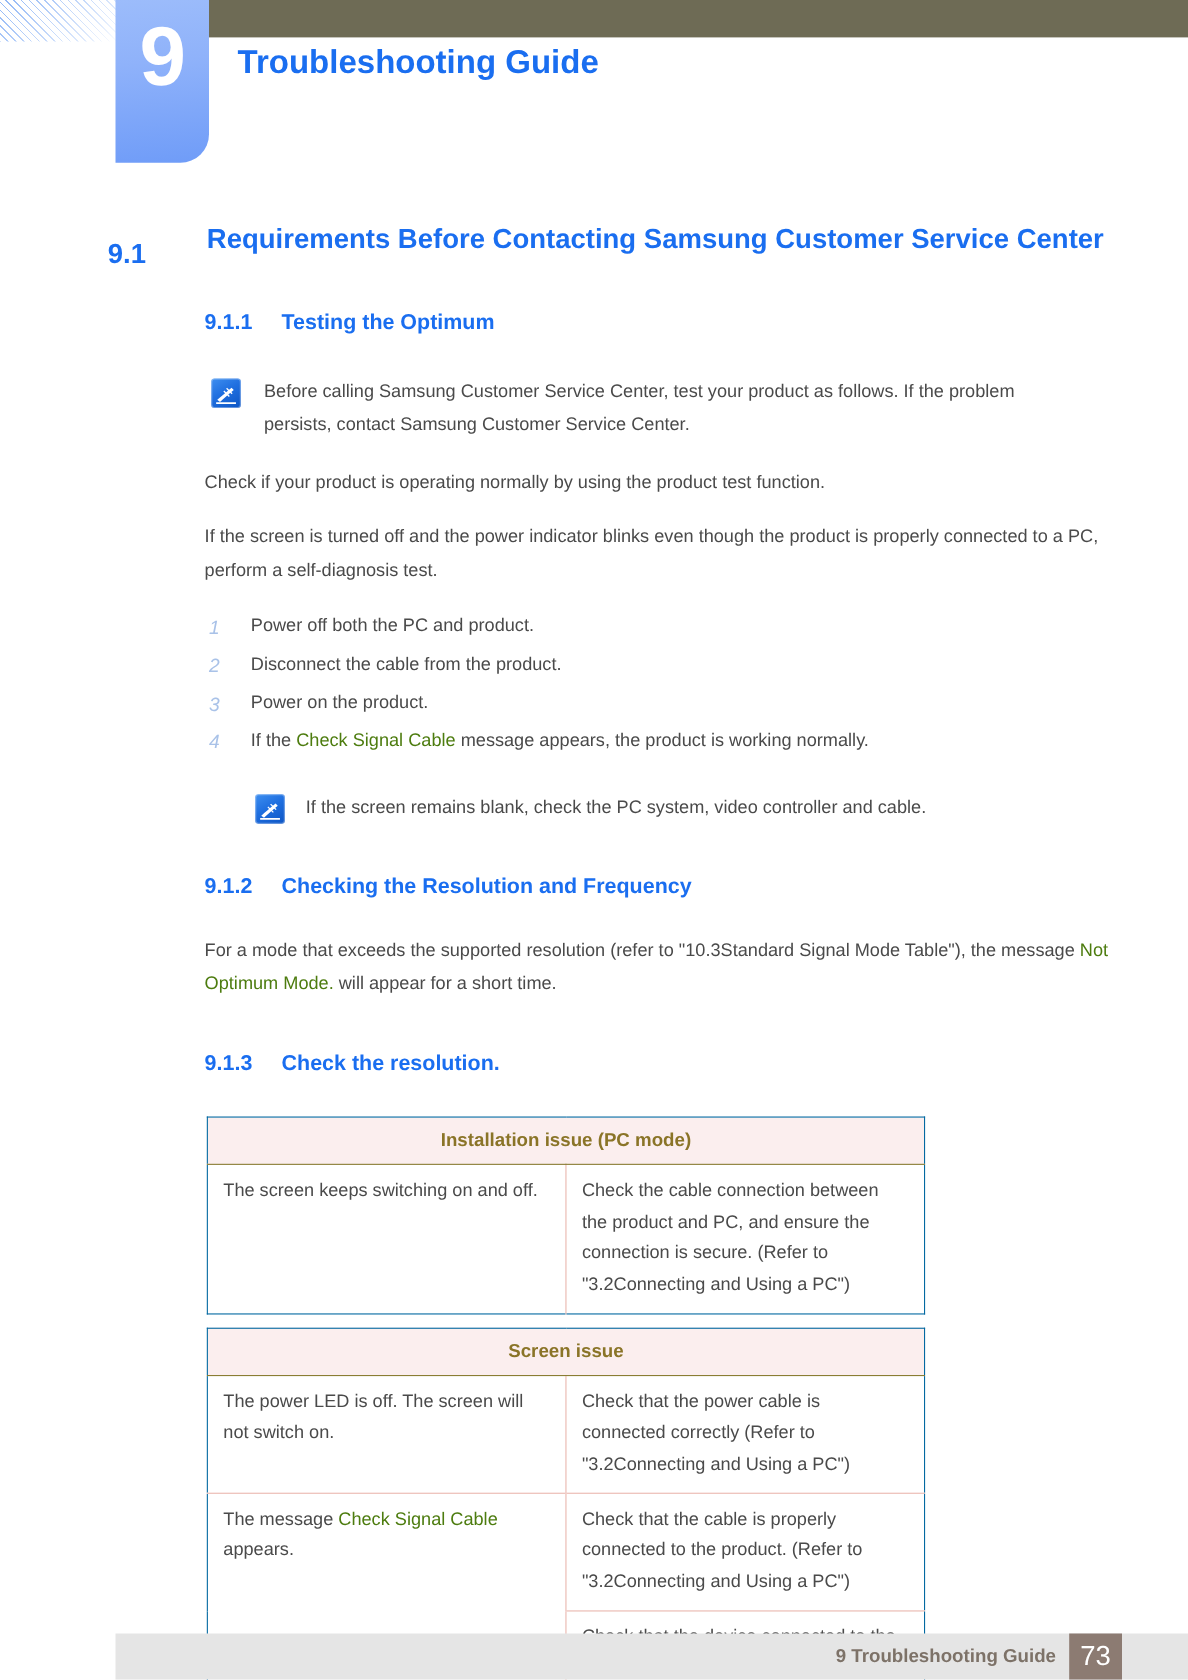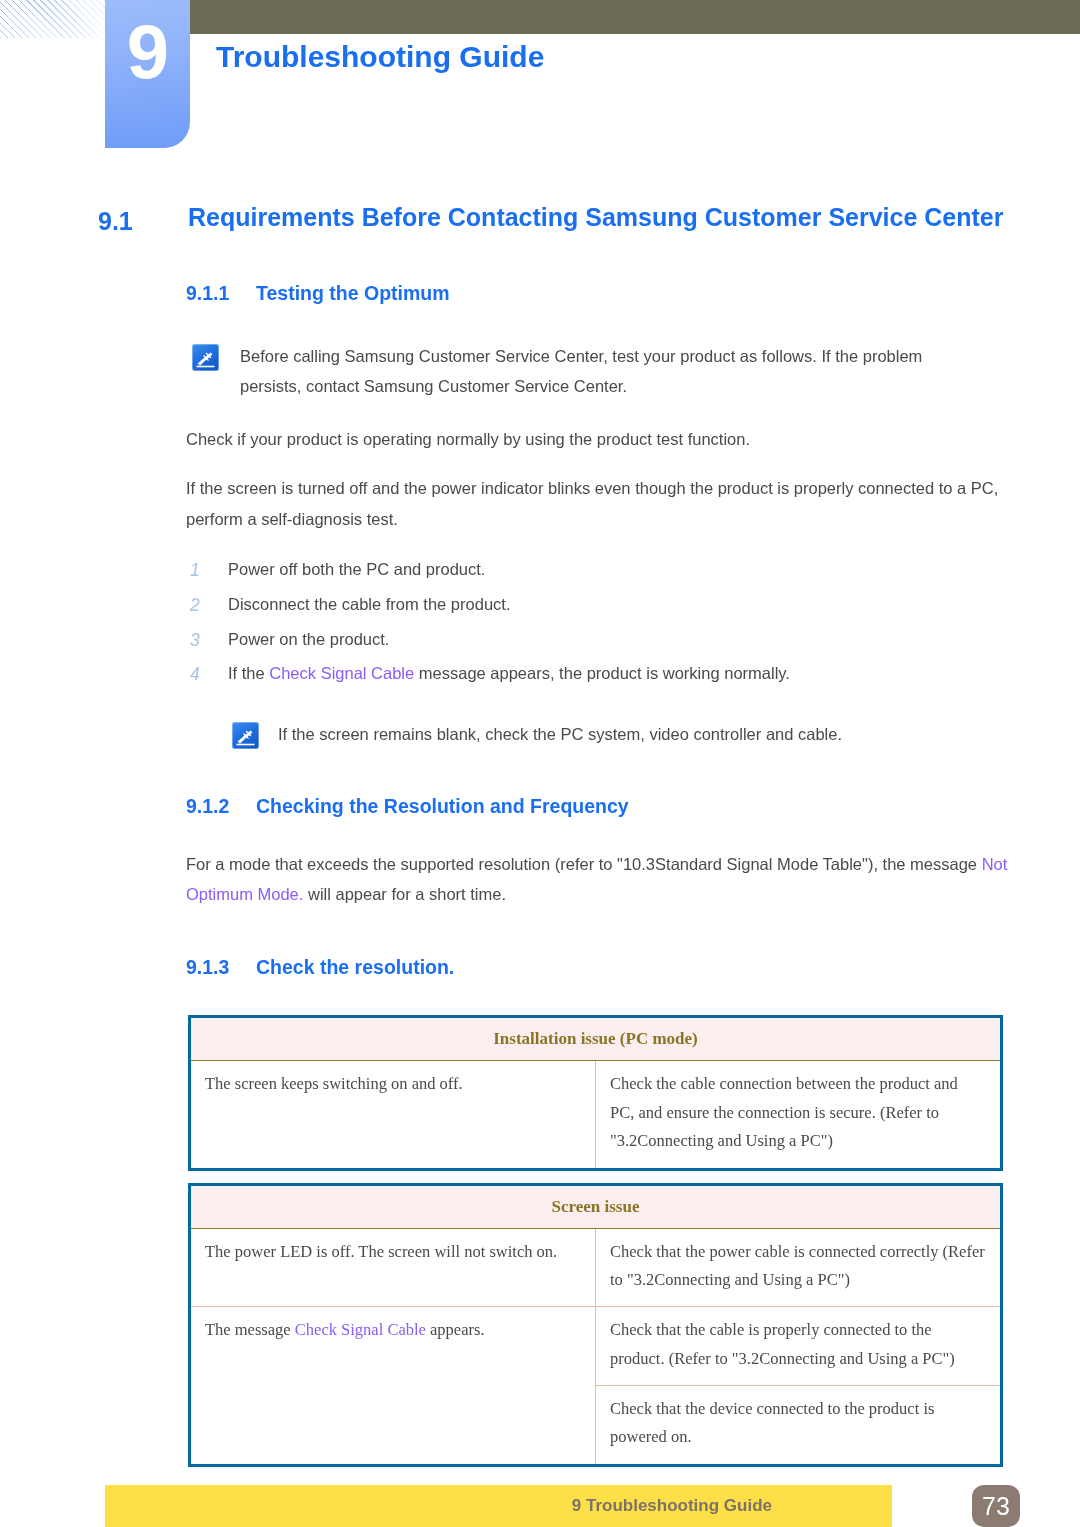--- a/index.html
+++ b/index.html
@@ -86,21 +86,21 @@
     padding: 0 40px 0 98px;
     font-size: 25px;
     font-weight: bold;
     color: #1a6ef0;
     line-height: 1.42;
     max-width: 940px;
   }
   .section-heading .sec-num {
     position: absolute;
     left: 98px;
-    top: 4px;
+    top: 14px;
   }
   .section-heading .sec-text {
     display: block;
     padding-left: 90px;
   }
 
   .subsection-heading {
     margin: 0;
     padding: 0 0 0 186px;
     font-size: 19.5px;
@@ -162,37 +162,36 @@
     position: absolute;
     left: 190px;
     top: 0;
     width: 20px;
     text-align: left;
     font-style: italic;
     font-size: 17.5px;
     color: #a9c2e8;
   }
 
-  .hl-orange { color: #8b5cf6; }
+  .hl-orange { color: #4d7c0f; }
 
   .spacer-12 { height: 12px; }
   .spacer-18 { height: 18px; }
   .spacer-22 { height: 22px; }
   .spacer-28 { height: 28px; }
   .spacer-34 { height: 34px; }
   .spacer-44 { height: 44px; }
 
   
   .issue-table {
     margin: 0 0 0 188px;
-    width: 815px;
+    width: 653px;
     border-collapse: collapse;
-    border: 3px solid #0369a1;
+    border: 1px solid #0369a1;
     table-layout: fixed;
-    font-family: Liberation Serif, serif;
   }
   .issue-table th {
     background: #fbeeee;
     color: #8a7427;
     font-size: 17px;
     font-weight: bold;
     text-align: center;
     padding: 11px 6px;
     border-bottom: 1px solid #8a7d33;
   }
@@ -211,41 +210,40 @@
   }
   .issue-table tr.first-body-row td {
     border-top: none;
   }
 
   
   #page-footer {
     position: absolute;
     left: 105px;
     top: 1485px;
-    width: 787px;
+    width: 975px;
     height: 42px;
-    background: #fde047;
+    background: #e5e5e5;
   }
   #footer-label {
     position: absolute;
     right: 120px;
     top: 11px;
     font-size: 17px;
     font-weight: bold;
     color: #7d7268;
     white-space: nowrap;
   }
   #footer-page-box {
     position: absolute;
     left: 867px;
     top: 0;
     width: 48px;
     height: 42px;
     background: #8c7b72;
-    border-radius: 12px;
   }
   #footer-page-number {
     position: absolute;
     left: 0; top: 0;
     width: 48px;
     height: 42px;
     line-height: 42px;
     text-align: center;
     font-size: 25px;
     color: #ffffff;

